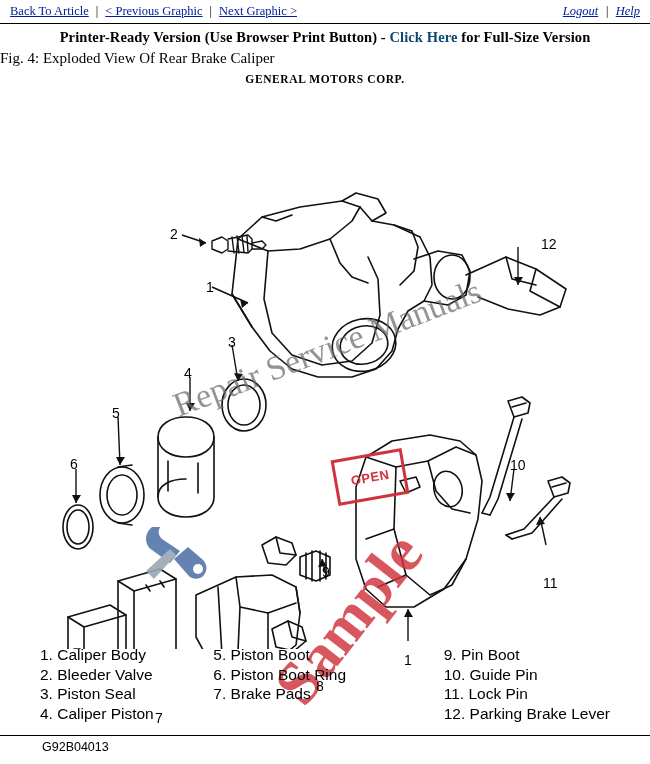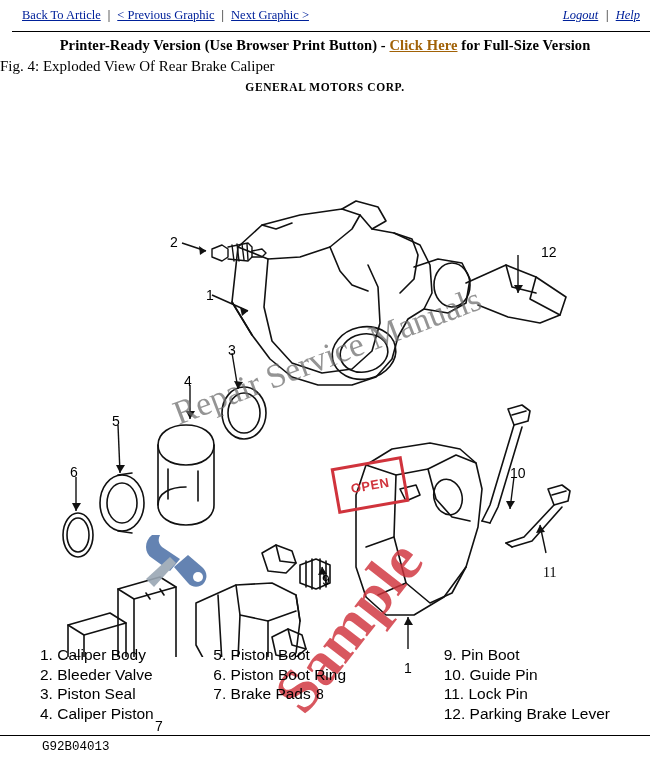--- a/index.html
+++ b/index.html
@@ -12,29 +12,28 @@
     height: 764px;
     font-family: "Liberation Serif", serif;
     color: #000000;
     position: relative;
     overflow: hidden;
   }
 
   
   .navbar {
     position: relative;
-    height: 32px;
+    height: 24px;
     border-bottom: 1px solid #000000;
     padding: 0 10px;
     box-sizing: border-box;
     display: flex;
     align-items: center;
     font-family: "Liberation Serif", serif;
     font-size: 12.5px;
-    margin-left: 12px;
   }
   .nav-left {
     display: flex;
     align-items: center;
     gap: 0px;
   }
   .nav-right {
     margin-left: auto;
     display: flex;
     align-items: center;
@@ -54,22 +53,21 @@
   
   .printer-bar {
     text-align: center;
     font-size: 14.5px;
     font-weight: bold;
     padding-top: 5px;
     padding-bottom: 2px;
     letter-spacing: 0.1px;
   }
   .printer-bar .link-inline {
-    color: #a16207;
-    text-decoration: underline;
+    color: #0c4a6e;
     cursor: pointer;
   }
 
   .fig-caption {
     text-align: left;
     font-size: 15px;
     font-weight: normal;
     padding-top: 2px;
   }
   .corp-name {
@@ -175,21 +173,21 @@
     position: absolute;
     left: 0;
     top: 735px;
     width: 650px;
     border-top: 1px solid #000000;
   }
   .footer-code {
     position: absolute;
     left: 42px;
     top: 740px;
-    font-family: Liberation Mono, monospace;
+    font-family: Liberation Sans, sans-serif;
     font-size: 12.5px;
   }
 </style>
 </head>
 <body>
 
 <div class="navbar">
   <div class="nav-left">
     <span class="nav-link">Back To Article</span>
     <span class="nav-sep">|</span>
@@ -364,21 +362,21 @@
   <div class="callout" style="left:206px; top:190px;">1</div>
   <div class="callout" style="left:170px; top:137px;">2</div>
   <div class="callout" style="left:228px; top:245px;">3</div>
   <div class="callout" style="left:184px; top:276px;">4</div>
   <div class="callout" style="left:112px; top:316px;">5</div>
   <div class="callout" style="left:70px;  top:367px;">6</div>
   <div class="callout" style="left:155px; top:621px;">7</div>
   <div class="callout" style="left:316px; top:589px;">8</div>
   <div class="callout" style="left:322px; top:475px;">9</div>
   <div class="callout" style="left:510px; top:368px;">10</div>
-  <div class="callout" style="left:543px; top:468px;font-family:Liberation Serif, serif;">11</div>
+  <div class="callout" style="left:543px; top:486px;">11</div>
   <div class="callout" style="left:541px; top:147px;">12</div>
   <div class="callout" style="left:404px; top:563px;">1</div>
 </div>
 
 <div class="legend">
   <div class="legend-col">
     <div>1. Caliper Body</div>
     <div>2. Bleeder Valve</div>
     <div>3. Piston Seal</div>
     <div>4. Caliper Piston</div>

